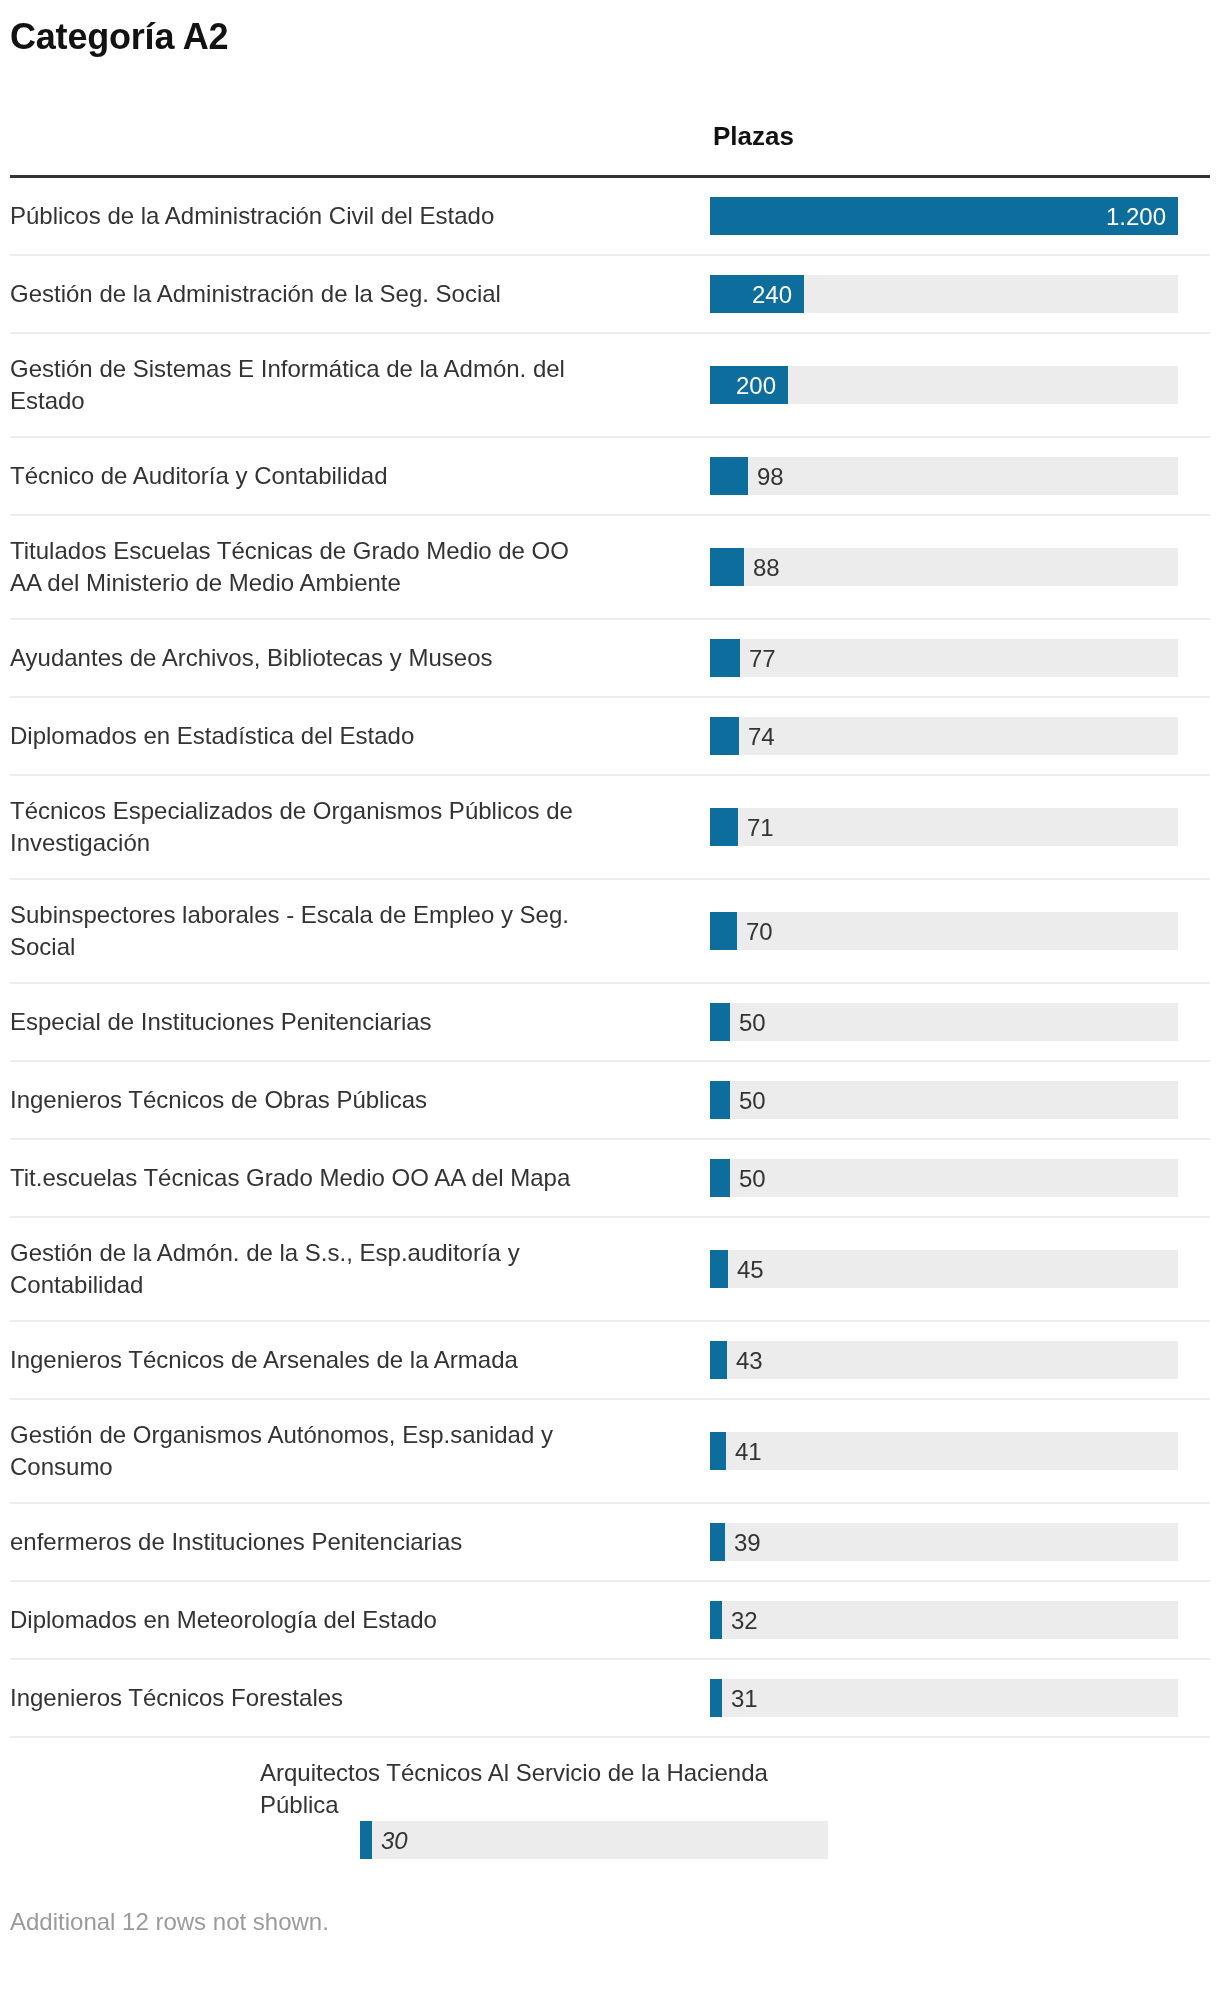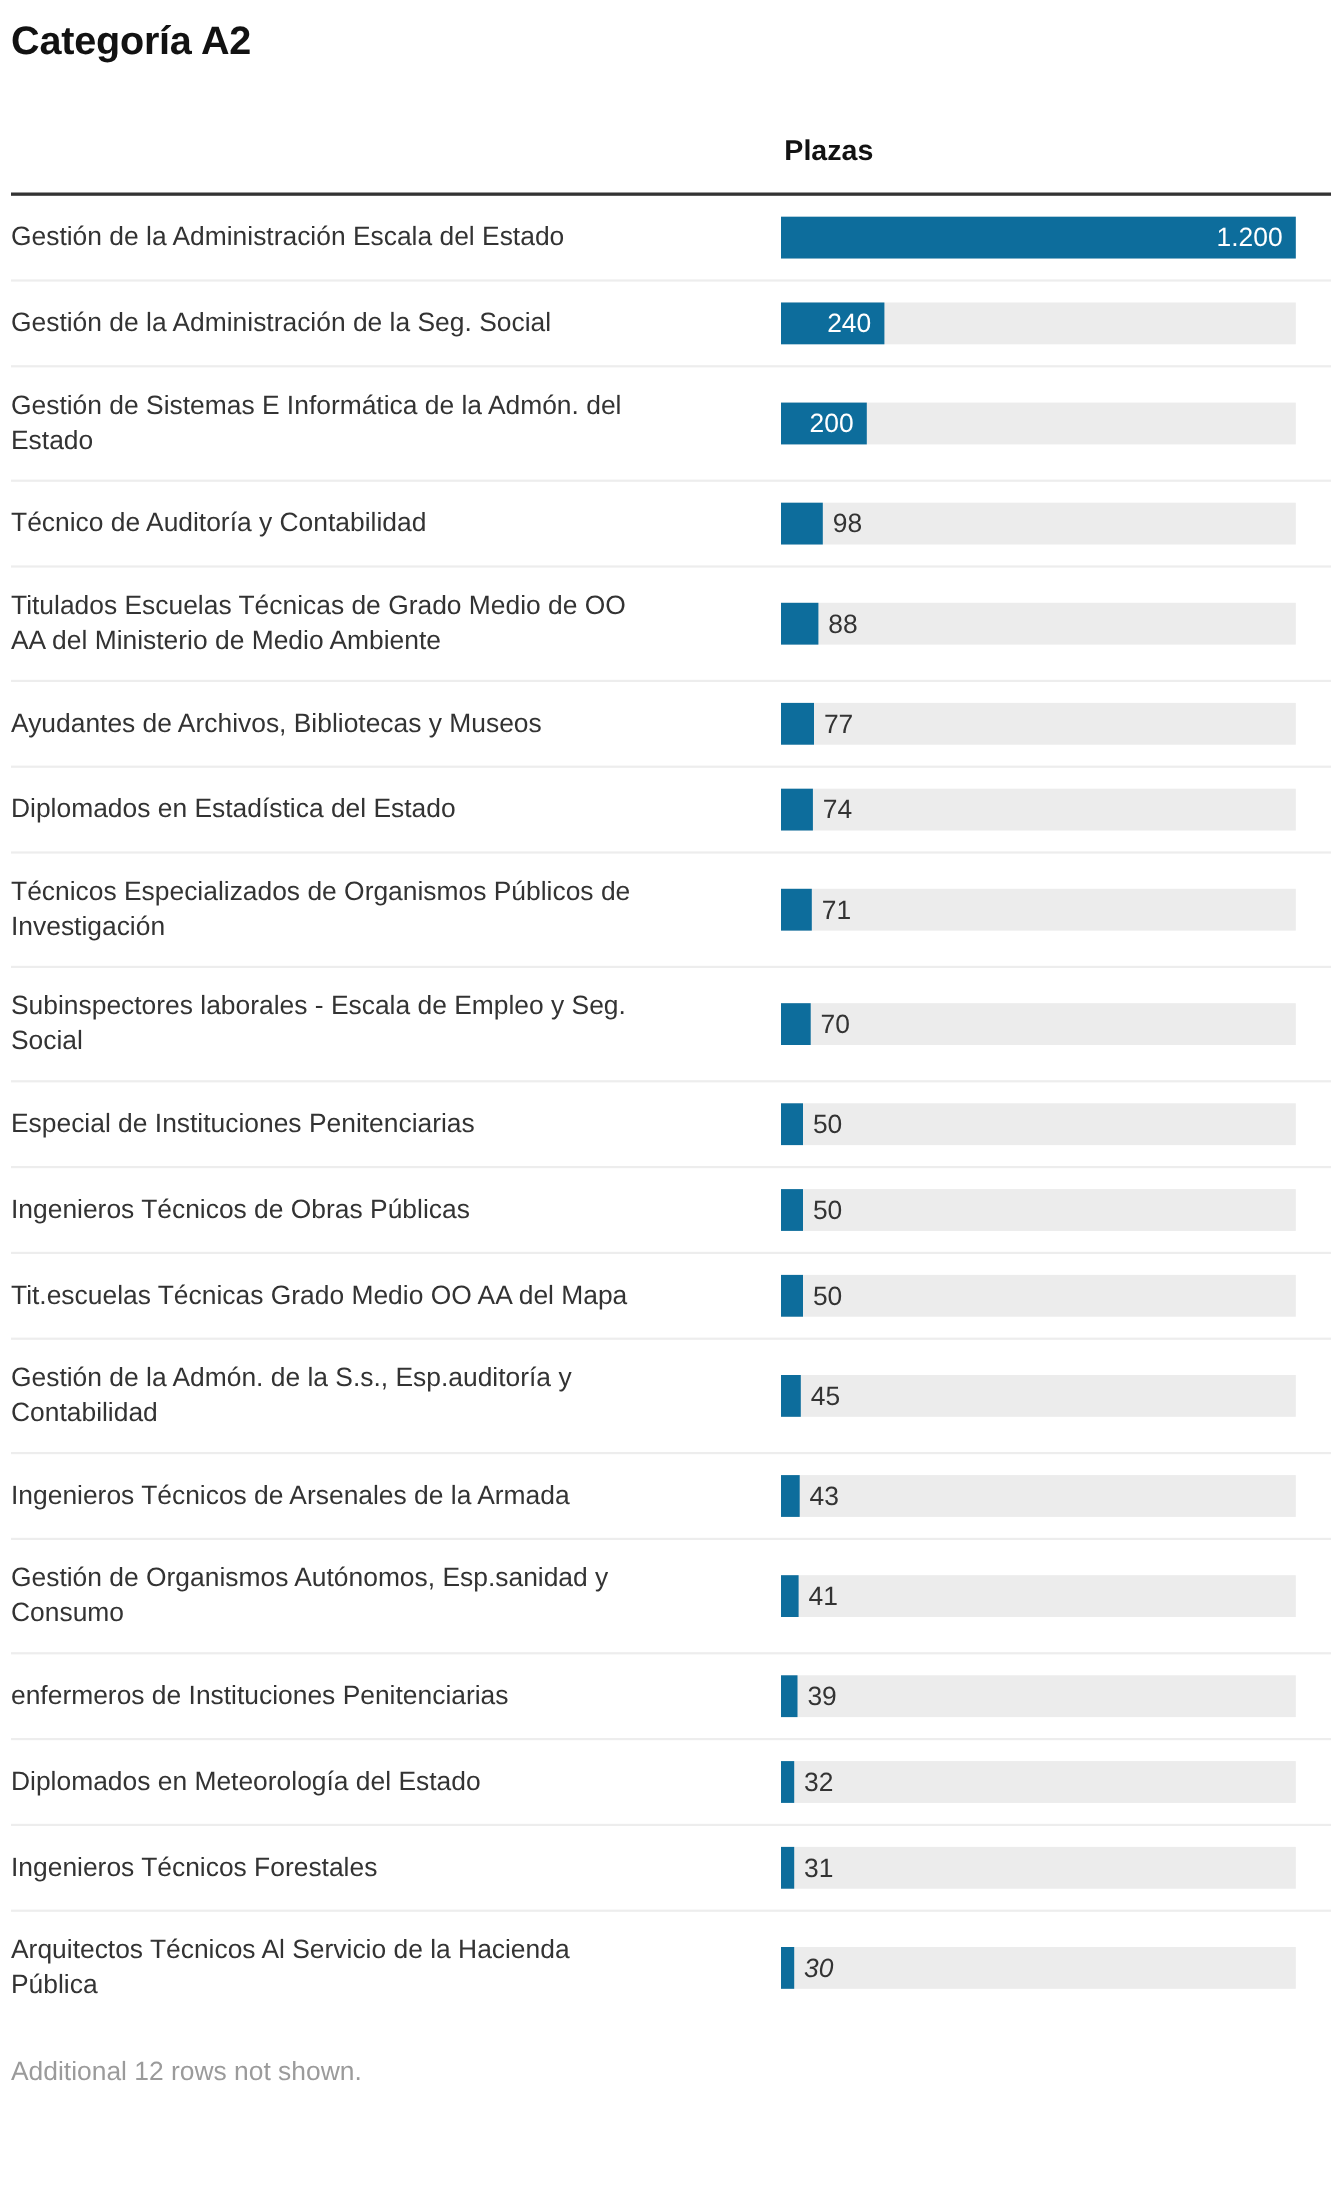--- a/index.html
+++ b/index.html
@@ -39,21 +39,21 @@
     color:var(--text-dark);
   }
   .rule{height:3px;background:var(--header-rule);margin-top:24px;}
   .rows{width:1200px;}
   .row{
     display:flex;
     align-items:center;
     padding:19px 0;
     border-bottom:2px solid var(--row-divider);
   }
-  .row:last-child{border-bottom:none;}
+  .row:last-child{border-bottom:none;flex-direction:column;}
   .row-label{
     box-sizing:border-box;
     width:700px;
     padding-right:55px;
     font-size:24px;
     line-height:32px;
     color:var(--text-label);
     white-space:pre-line;
   }
   .bar-cell{box-sizing:border-box;width:500px;}
@@ -87,21 +87,21 @@
 </style>
 </head>
 <body>
 
 <div class="container">
   <h1 class="title">Categoría A2</h1>
   <div class="col-header">Plazas</div>
   <div class="rule"></div>
   <div class="rows" id="rows">
   <div class="row">
-    <div class="row-label">Gestión de la Administración Escala del Estado</div>
+    <div class="row-label">Públicos de la Administración Civil del Estado</div>
     <div class="bar-cell">
       <div class="track">
         <div class="fill" style="width: 468px;"></div>
         <div class="val inside" style="right: 12px;">1.200</div>
       </div>
     </div>
   </div>
 
 
   <div class="row">

